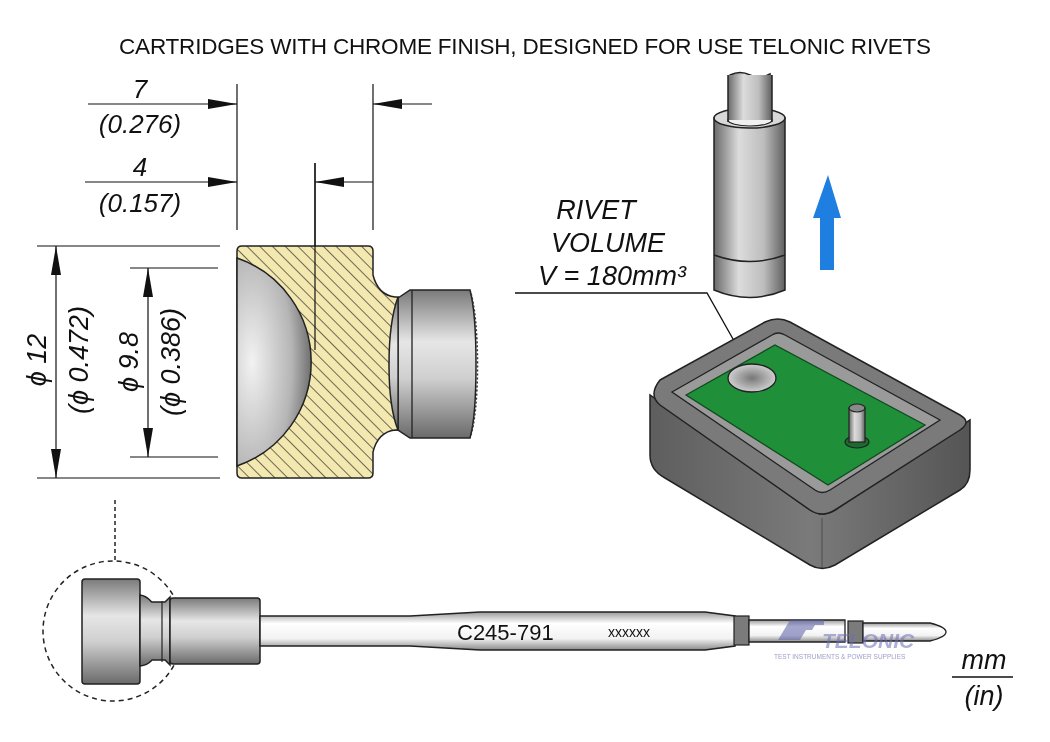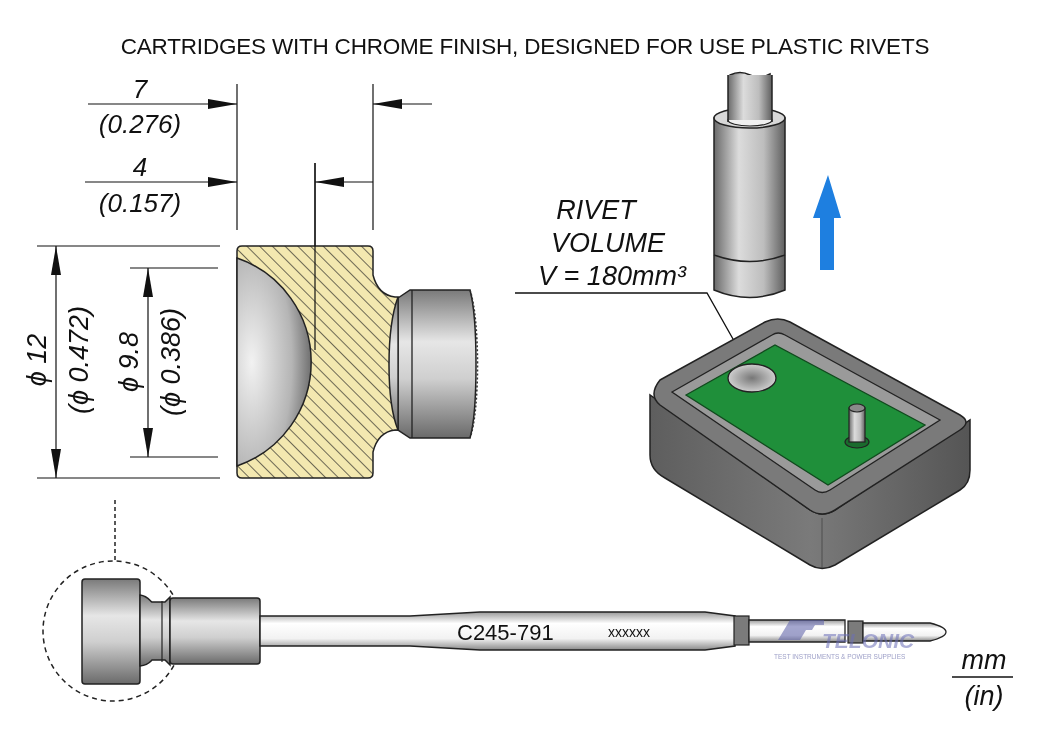--- a/index.html
+++ b/index.html
@@ -4,21 +4,21 @@
 <style>
   html, body { margin: 0; padding: 0; background: #ffffff; }
   body { width: 1050px; height: 742px; position: relative; overflow: hidden; font-family: "Liberation Sans", sans-serif; }
   #title { position: absolute; left: 0; top: 34px; width: 1050px; text-align: center; font-size: 22.5px; font-weight: normal; color: #111; letter-spacing: -0.2px; font-family: "Liberation Sans", sans-serif; }
   svg { position: absolute; left: 0; top: 0; }
   .dimtxt { font-family: "Liberation Sans", sans-serif; font-style: italic; fill: #111; }
 </style>
 </head>
 <body>
 
-<div id="title">CARTRIDGES WITH CHROME FINISH, DESIGNED FOR USE PLASTIC RIVETS</div>
+<div id="title">CARTRIDGES WITH CHROME FINISH, DESIGNED FOR USE TELONIC RIVETS</div>
 
 <svg width="1050" height="742" viewBox="0 0 1050 742">
   <defs>
     <pattern id="hatch" patternUnits="userSpaceOnUse" width="9" height="9" patternTransform="rotate(-45)">
       <rect width="9" height="9" fill="#f3e8b0"></rect>
       <line x1="0" y1="0" x2="0" y2="9" stroke="#222" stroke-width="1.3"></line>
     </pattern>
     <radialGradient id="sphereGrad" cx="0.2" cy="0.5" r="0.9">
       <stop offset="0" stop-color="#f2f2f2"></stop>
       <stop offset="0.6" stop-color="#b5b5b5"></stop>

